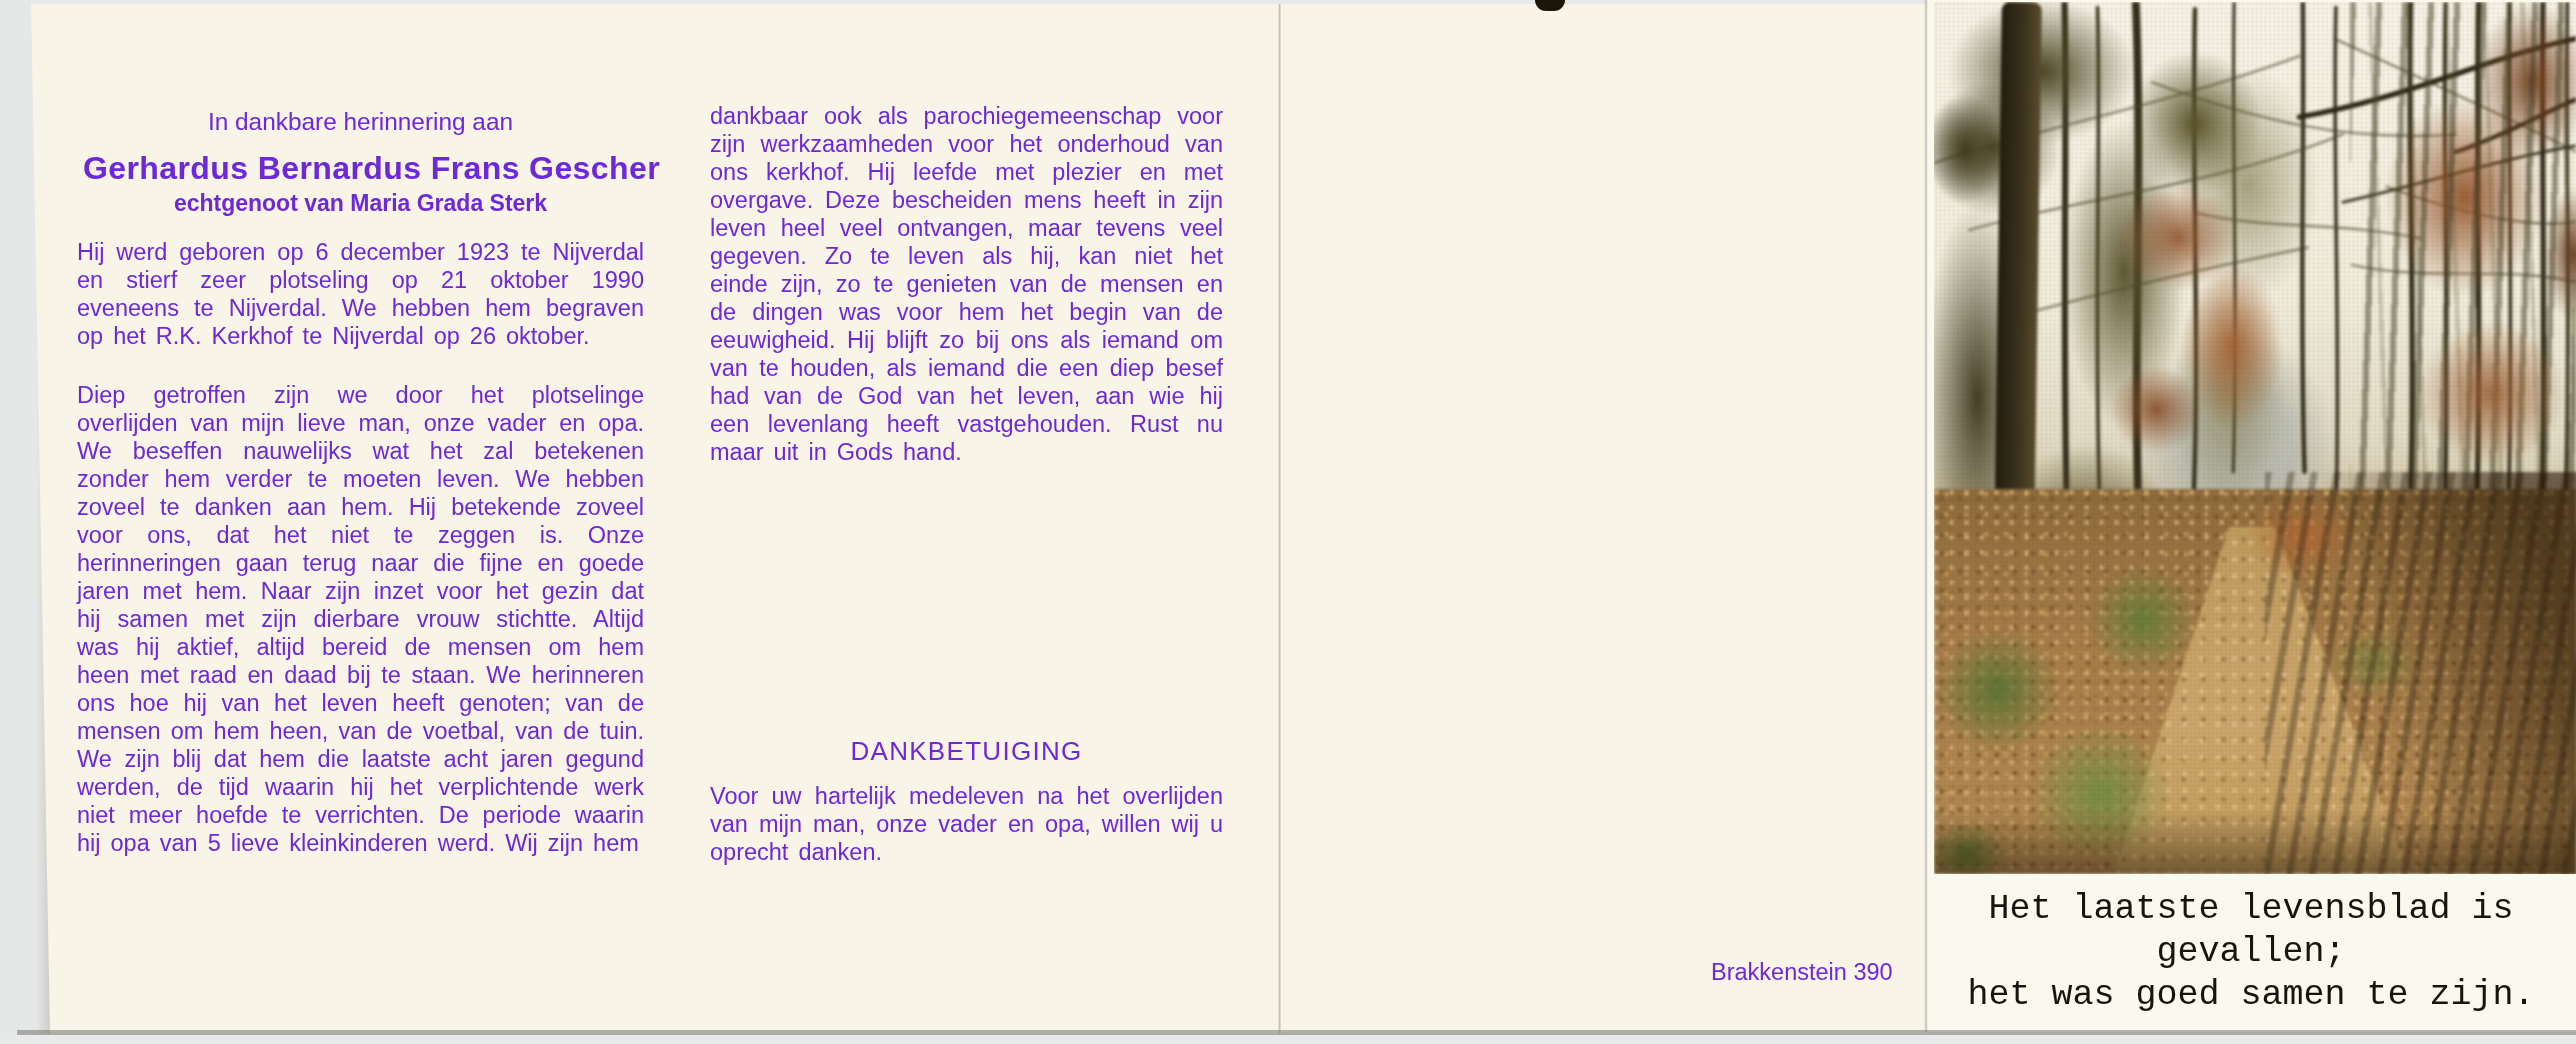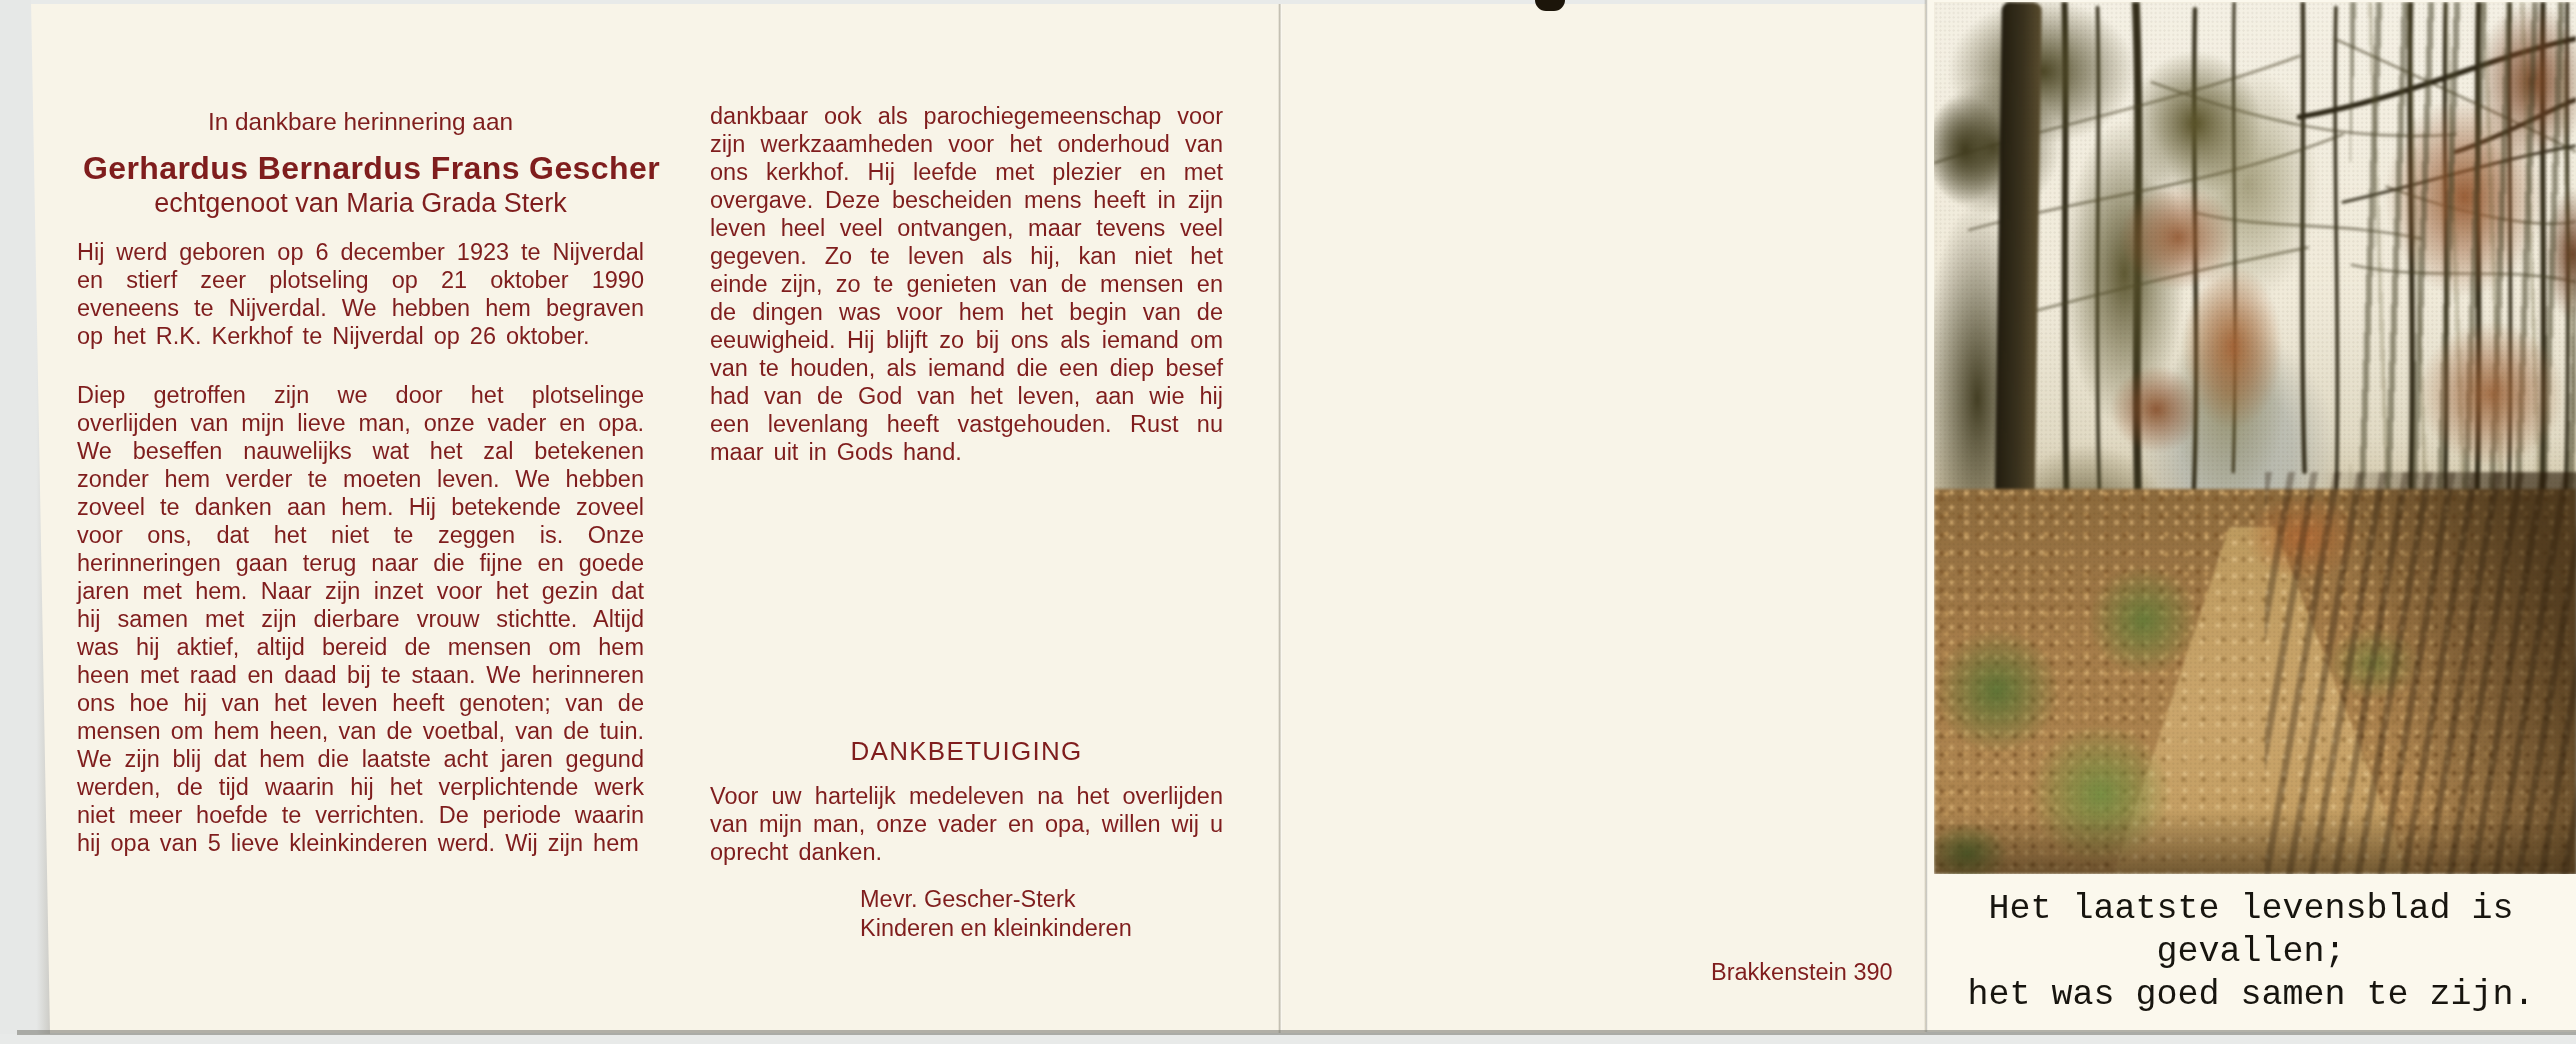--- a/index.html
+++ b/index.html
@@ -13,24 +13,24 @@
     clip-path:polygon(0 0,31px 0,50px 100%,0 100%);
     background:linear-gradient(90deg,#e6e8e7 70%,#c9c8c2 100%);}
   .fold-line{position:absolute;left:1278px;top:3.5px;width:3.5px;height:1029px;
     background:linear-gradient(90deg,rgba(110,105,90,0) 0%,rgba(110,105,90,0.45) 45%,rgba(255,255,255,0.5) 80%,rgba(110,105,90,0) 100%);}
   .panel-divider{position:absolute;left:1924px;top:0;width:3.5px;height:1032px;
     background:linear-gradient(90deg,rgba(120,112,90,0) 0%,rgba(120,112,90,0.38) 50%,rgba(255,255,255,0.4) 100%);}
   .bottom-shadow{position:absolute;left:17.4px;top:1030px;width:2559px;height:5.2px;background:#77766f;opacity:.55;}
   .scan-notch{position:absolute;left:1535px;top:0;width:30px;height:11.3px;background:#1c150a;border-radius:0 0 15px 15px;}
 
   
-  .txt{position:absolute;color:#7f1d1d;}
+  .txt{position:absolute;color:#6d28d9;}
   .intro{left:77px;top:107px;width:567px;text-align:center;font-size:24.4px;line-height:30px;}
   .name{left:61px;top:150px;width:599px;text-align:right;font-size:32px;line-height:37px;font-weight:bold;letter-spacing:0.4px;}
-  .relation{left:77px;top:189px;width:567px;text-align:center;font-size:27px;line-height:28px;font-weight:normal;}
+  .relation{left:77px;top:189px;width:567px;text-align:center;font-size:23px;line-height:28px;font-weight:bold;}
   .para{font-size:23.5px;line-height:28px;text-align:justify;text-align-last:left;word-spacing:3.5px;}
   .lpara1{left:77px;top:238px;width:567px;}
   .lpara2{left:77px;top:381px;width:567px;}
   .mpara1{left:710px;top:102px;width:513px;}
   .mheading{left:710px;top:728px;width:513px;text-align:center;font-size:26px;line-height:30px;letter-spacing:1.3px;margin-top:8px;}
   .mpara2{left:710px;top:782px;width:513px;}
   .signature{left:860px;top:885px;width:435px;font-size:23.5px;line-height:29px;}
   .imprint{left:1711px;top:959px;font-size:23.5px;line-height:26px;}
   .caption{left:1935px;top:888px;width:632px;text-align:center;
     font-family:Liberation Mono, monospace;font-size:35px;line-height:43px;color:#17150f;}
@@ -116,24 +116,20 @@
 
   <div class="txt intro">In dankbare herinnering aan</div>
   <div class="txt name">Gerhardus Bernardus Frans Gescher</div>
   <div class="txt relation">echtgenoot van Maria Grada Sterk</div>
   <div class="txt para lpara1">Hij werd geboren op 6 december 1923 te Nijverdal en stierf zeer plotseling op 21 oktober 1990 eveneens te Nijverdal. We hebben hem begraven op het R.K. Kerkhof te Nijverdal op 26 oktober.</div>
   <div class="txt para lpara2">Diep getroffen zijn we door het plotselinge overlijden van mijn lieve man, onze vader en opa. We beseffen nauwelijks wat het zal betekenen zonder hem verder te moeten leven. We hebben zoveel te danken aan hem. Hij betekende zoveel voor ons, dat het niet te zeggen is. Onze herinneringen gaan terug naar die fijne en goede jaren met hem. Naar zijn inzet voor het gezin dat hij samen met zijn dierbare vrouw stichtte. Altijd was hij aktief, altijd bereid de mensen om hem heen met raad en daad bij te staan. We herinneren ons hoe hij van het leven heeft genoten; van de mensen om hem heen, van de voetbal, van de tuin. We zijn blij dat hem die laatste acht jaren gegund werden, de tijd waarin hij het verplichtende werk niet meer hoefde te verrichten. De periode waarin hij opa van 5 lieve kleinkinderen werd.  Wij zijn hem</div>
 
   <div class="txt para mpara1">dankbaar ook als parochiegemeenschap voor zijn werkzaamheden voor het onderhoud van ons kerkhof.  Hij leefde met plezier en met overgave. Deze bescheiden mens heeft in zijn leven heel veel ontvangen, maar tevens veel gegeven. Zo te leven als hij, kan niet het einde zijn, zo te genieten van de mensen en de dingen was voor hem het begin van de eeuwigheid.  Hij blijft zo bij ons als iemand om van te houden, als iemand die een diep besef had van de God van het leven, aan wie hij een levenlang heeft vastgehouden. Rust nu maar uit in Gods hand.</div>
   <div class="txt mheading">DANKBETUIGING</div>
   <div class="txt para mpara2">Voor uw hartelijk medeleven na het overlijden van mijn man, onze vader en opa, willen wij u oprecht danken.</div>
-  <div class="txt signature">
-    <div>Mevr. Gescher-Sterk</div>
-    <div>Kinderen en kleinkinderen</div>
-  </div>
 
   <div class="txt imprint">Brakkenstein 390</div>
 
   <div class="photo">
     <div class="blurwrap">
       <div class="layer sky"></div>
       <div class="layer haze"></div>
       <svg class="branches" viewBox="0 0 738 1002" width="642" height="872">
         <g stroke="#332d18" fill="none" stroke-linecap="round">
           <path d="M150,0 C154,150 146,360 154,640" stroke-width="7"></path>

